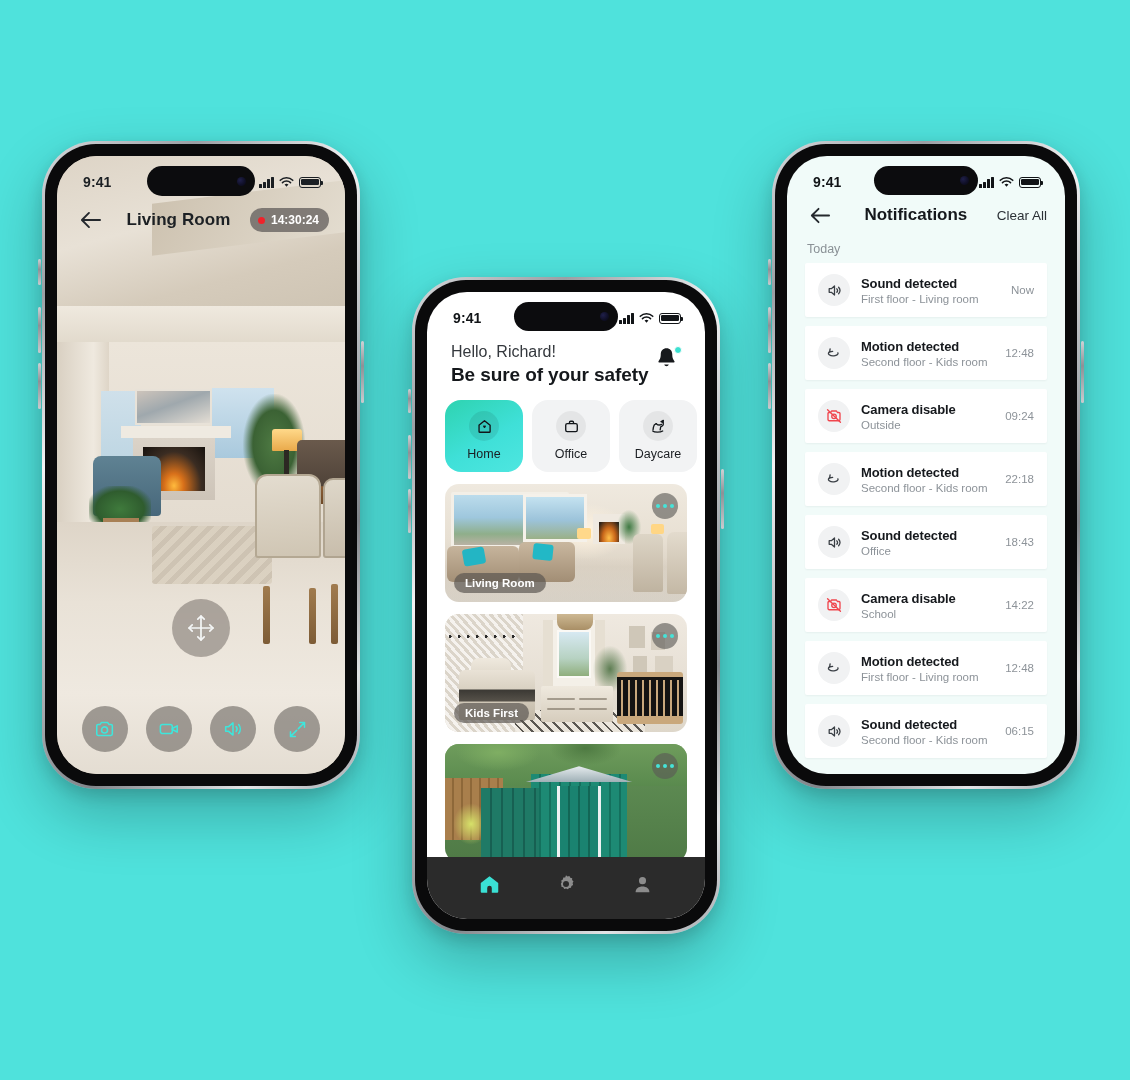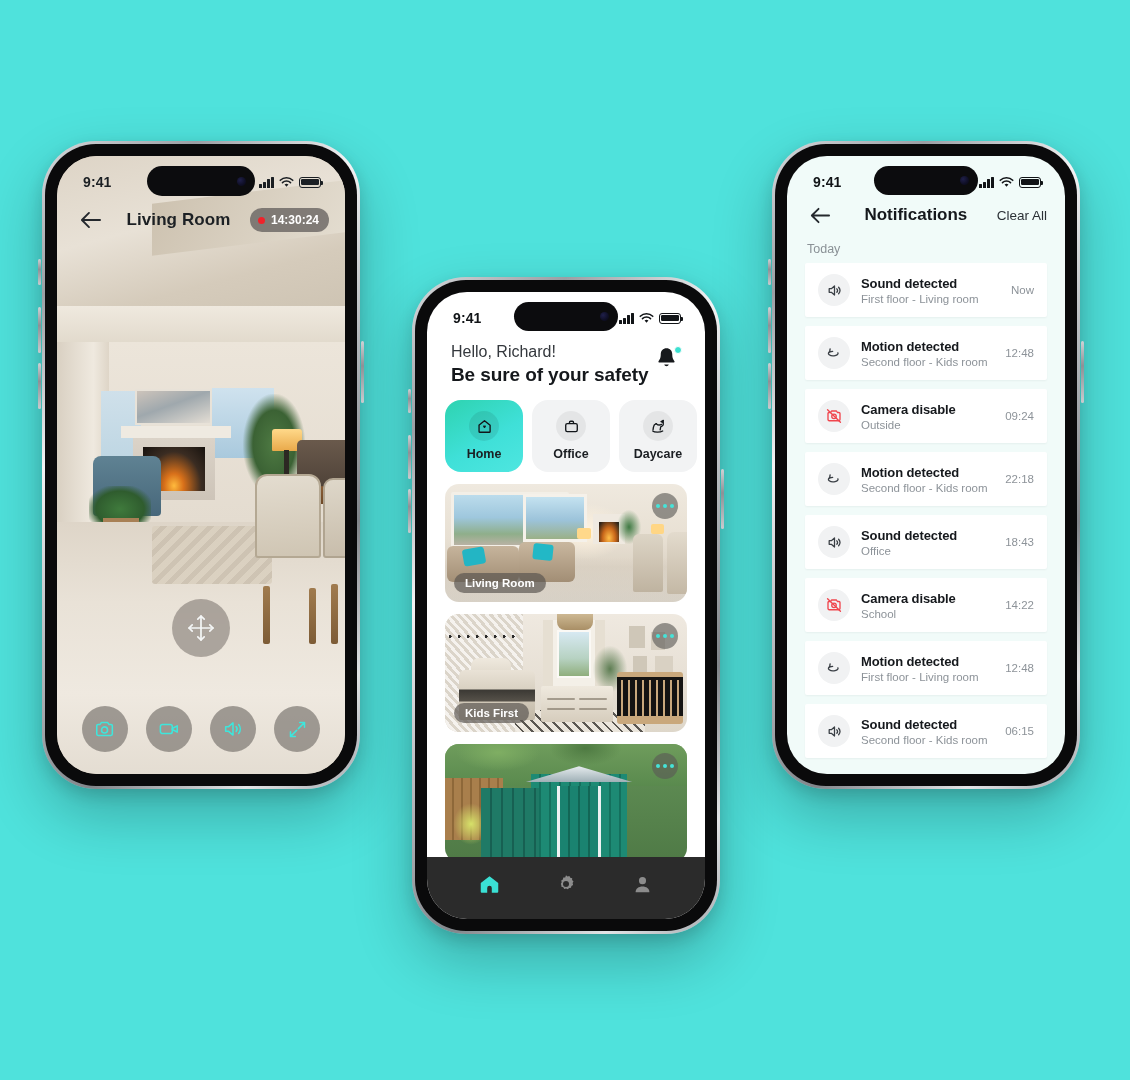--- a/index.html
+++ b/index.html
@@ -165,21 +165,21 @@
     flex: 0 0 78px; height: 72px; border-radius: 16px; background:#F2F3F4;
     display:flex; flex-direction:column; align-items:center; justify-content:center; gap:6px;
     cursor:pointer;
   }
   .tab.active { background: linear-gradient(150deg,#2ED3B0 0%,#3FE0D8 55%,#4EE6E0 100%); }
   .tab .tico {
     width:30px; height:30px; border-radius:50%; background: rgba(0,0,0,.055);
     display:flex; align-items:center; justify-content:center;
   }
   .tab.active .tico { background: rgba(0,0,0,.085); }
-  .tab .tlbl { font-size:12.5px; font-weight:700; color:#1b1e22; white-space:nowrap; }
+  .tab .tlbl { font-size:12.5px; font-weight:400; color:#1b1e22; white-space:nowrap; }
 
   .cam-list { padding: 12px 18px 0 18px; }
   .cam-card {
     position:relative; height: 118px; border-radius: 14px; overflow:hidden; margin-bottom: 12px;
     cursor:pointer;
   }
   .cam-dots {
     position:absolute; right:9px; top:9px; width:26px; height:26px; border-radius:50%;
     background: rgba(90,88,85,.62); display:flex; align-items:center; justify-content:center; gap:3px;
   }

